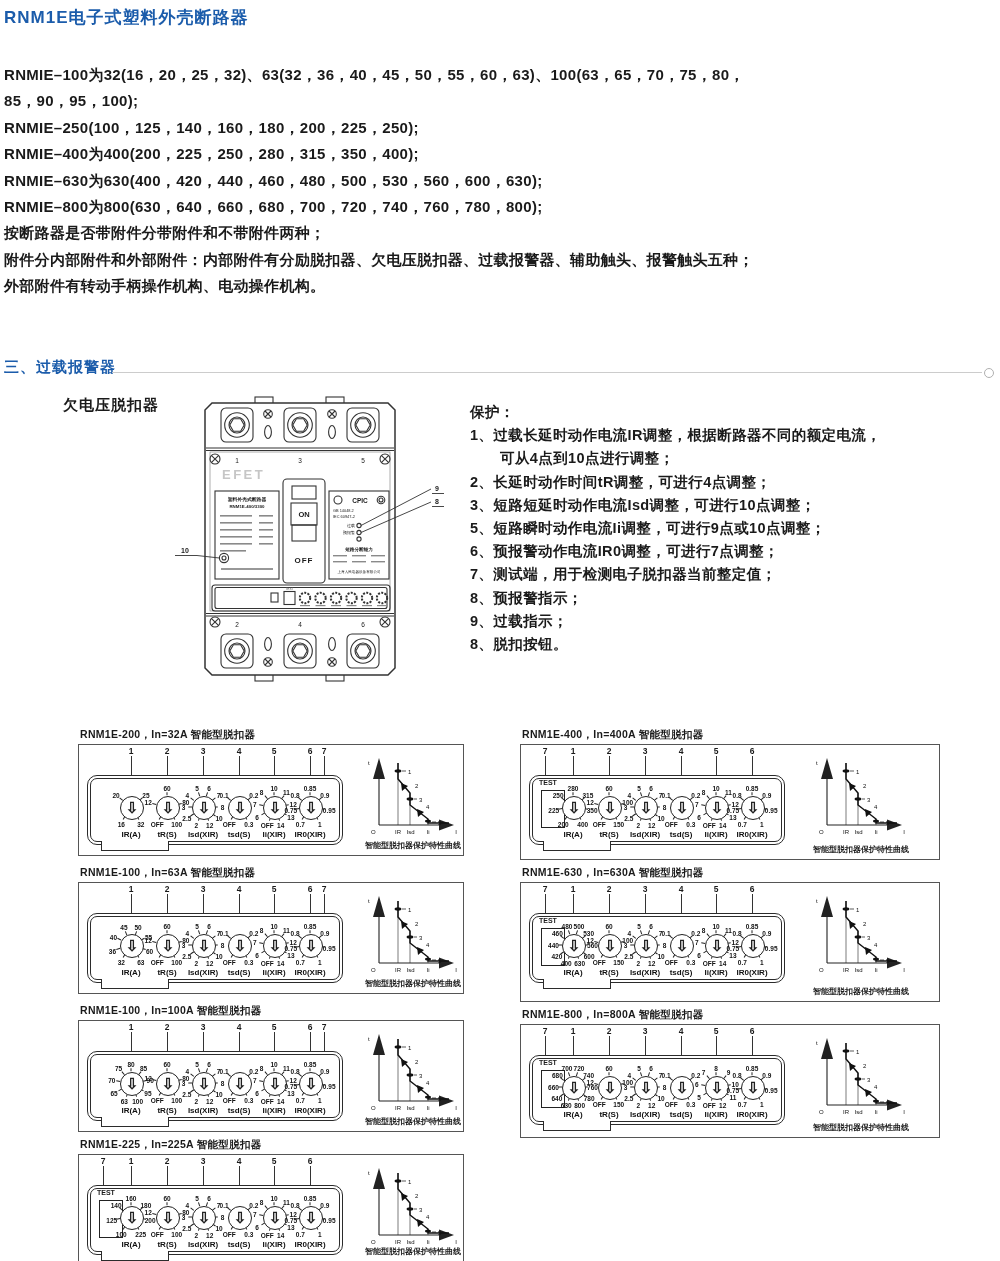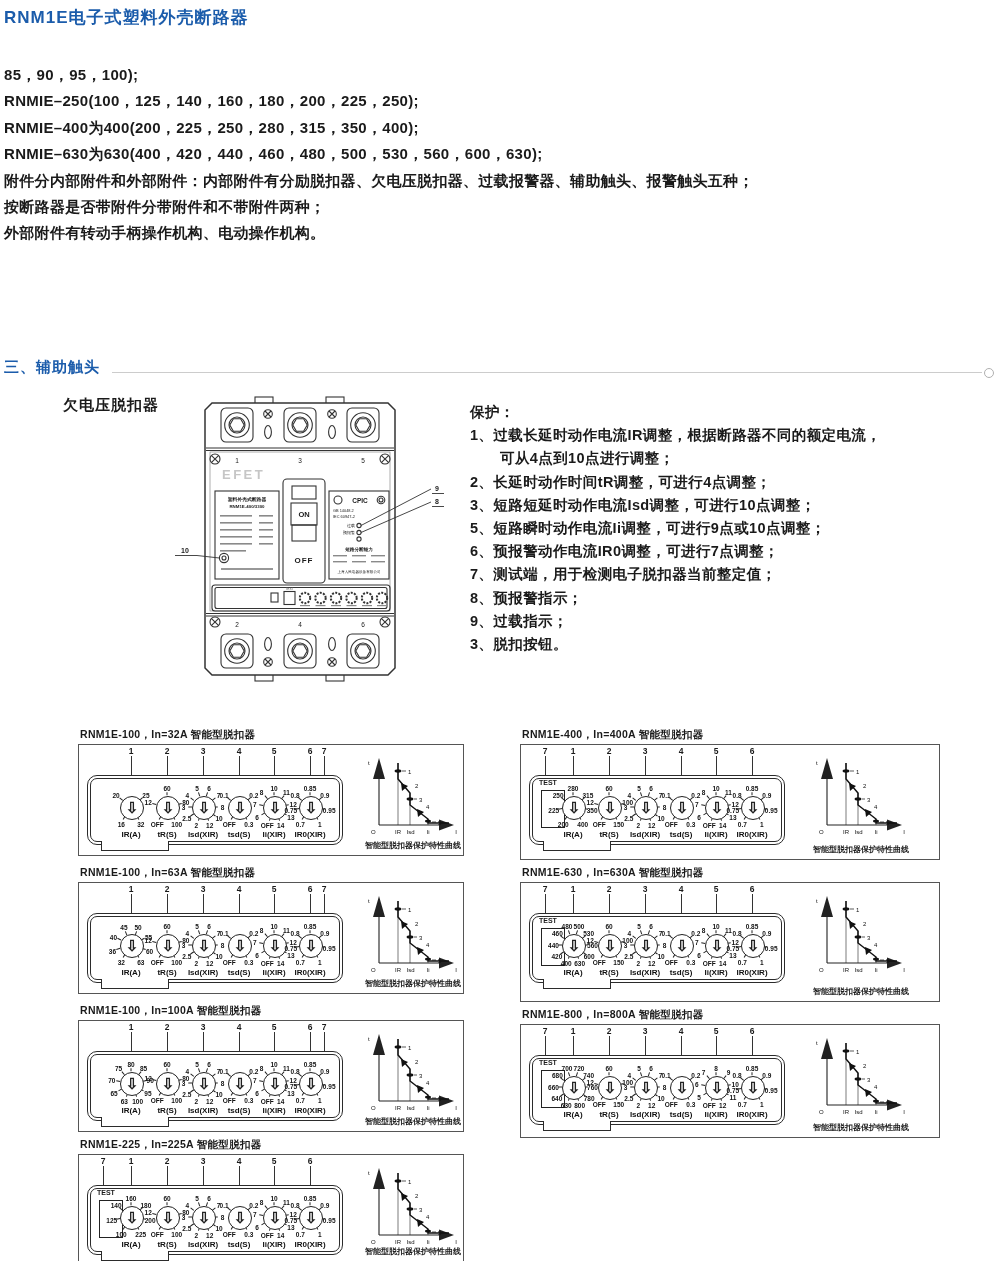--- a/index.html
+++ b/index.html
@@ -33,44 +33,46 @@
   .test-label{position:absolute;font-size:7px;font-weight:bold;}
   .test-box{position:absolute;border:1.4px solid #222;background:#fff;}
   .curve{position:absolute;}
   .curve-caption{position:absolute;font-size:8px;font-weight:bold;white-space:nowrap;text-align:center;}
 </style>
 </head>
 <body>
 
 <div class="doc-title">RNM1E电子式塑料外壳断路器</div>
 <div id="intro">
+    <div class="intro-line">RNMIE–100为32(16，20，25，32)、63(32，36，40，45，50，55，60，63)、100(63，65，70，75，80，</div>
     <div class="intro-line">85，90，95，100);</div>
     <div class="intro-line">RNMIE–250(100，125，140，160，180，200，225，250);</div>
     <div class="intro-line">RNMIE–400为400(200，225，250，280，315，350，400);</div>
     <div class="intro-line">RNMIE–630为630(400，420，440，460，480，500，530，560，600，630);</div>
+    <div class="intro-line">RNMIE–800为800(630，640，660，680，700，720，740，760，780，800);</div>
+    <div class="intro-line">按断路器是否带附件分带附件和不带附件两种；</div>
     <div class="intro-line">附件分内部附件和外部附件：内部附件有分励脱扣器、欠电压脱扣器、过载报警器、辅助触头、报警触头五种；</div>
-    <div class="intro-line">按断路器是否带附件分带附件和不带附件两种；</div>
     <div class="intro-line">外部附件有转动手柄操作机构、电动操作机构。</div>
   </div>
-<div class="section-heading">三、辅助触头</div>
+<div class="section-heading">三、过载报警器</div>
 <div class="divider"></div>
 <div class="divider-dot"></div>
 <div class="front-label">欠电压脱扣器</div>
 <div id="protection">
     <div class="prot-line">保护：</div>
     <div class="prot-line">1、过载长延时动作电流IR调整，根据断路器不同的额定电流，</div>
     <div class="prot-line indent">可从4点到10点进行调整；</div>
     <div class="prot-line">2、长延时动作时间tR调整，可进行4点调整；</div>
     <div class="prot-line">3、短路短延时动作电流Isd调整，可进行10点调整；</div>
     <div class="prot-line">5、短路瞬时动作电流Ii调整，可进行9点或10点调整；</div>
     <div class="prot-line">6、预报警动作电流IR0调整，可进行7点调整；</div>
     <div class="prot-line">7、测试端，用于检测电子脱扣器当前整定值；</div>
     <div class="prot-line">8、预报警指示；</div>
     <div class="prot-line">9、过载指示；</div>
-    <div class="prot-line">3、脱扣按钮。</div>
+    <div class="prot-line">8、脱扣按钮。</div>
   </div>
 
 <div id="breaker-wrap">
 <svg width="276" height="292" viewBox="-36 -8 276 292">
   <g stroke="#333" fill="none" stroke-width="1.1">
 
     <rect x="50" y="-6" width="18" height="7"></rect>
     <rect x="121" y="-6" width="18" height="7"></rect>
     <rect x="50" y="271" width="18" height="7"></rect>
     <rect x="121" y="271" width="18" height="7"></rect>
@@ -227,21 +229,21 @@
     <text x="84.5" y="187" font-size="3.2" text-anchor="middle" fill="#555">TEST</text>
     <text x="232" y="88" font-size="7" font-weight="bold" text-anchor="middle">9</text>
     <text x="232" y="101" font-size="7" font-weight="bold" text-anchor="middle">8</text>
     <text x="-20" y="150" font-size="7" font-weight="bold" text-anchor="middle">10</text>
   </g>
 </svg>
 </div>
 
 <div id="panels">
     <div class="panel" style="left: 78px; top: 728px; width: 386px; height: 128px;">
-      <div class="panel-title">RNM1E-100，In=32A 智能型脱扣器</div>
+      <div class="panel-title">RNM1E-200，In=32A 智能型脱扣器</div>
       <div class="panel-box" style="width: 384px; height: 110px;">
         <div class="callout-num" style="left: 46px;">1</div>
         <div class="callout-line" style="left: 52px;"></div>
         <div class="callout-num" style="left: 82px;">2</div>
         <div class="callout-line" style="left: 88px;"></div>
         <div class="callout-num" style="left: 118px;">3</div>
         <div class="callout-line" style="left: 124px;"></div>
         <div class="callout-num" style="left: 154px;">4</div>
         <div class="callout-line" style="left: 160px;"></div>
         <div class="callout-num" style="left: 189px;">5</div>

